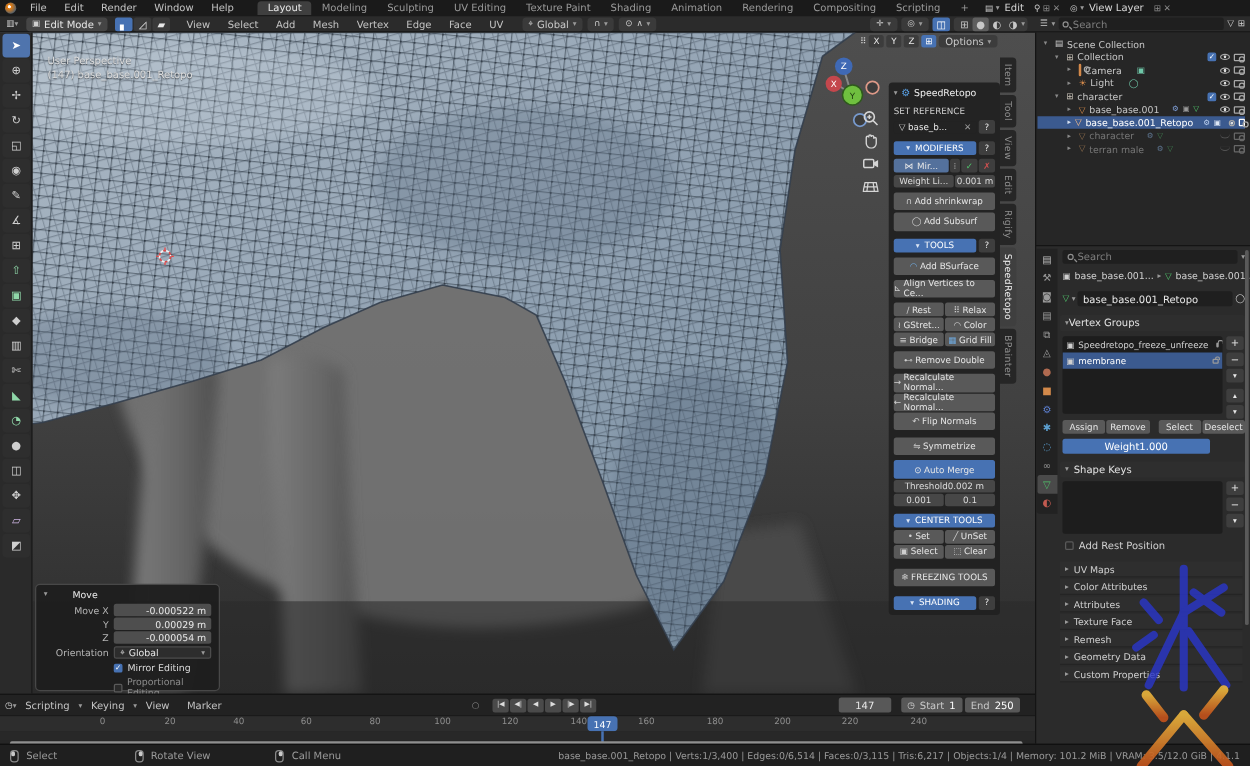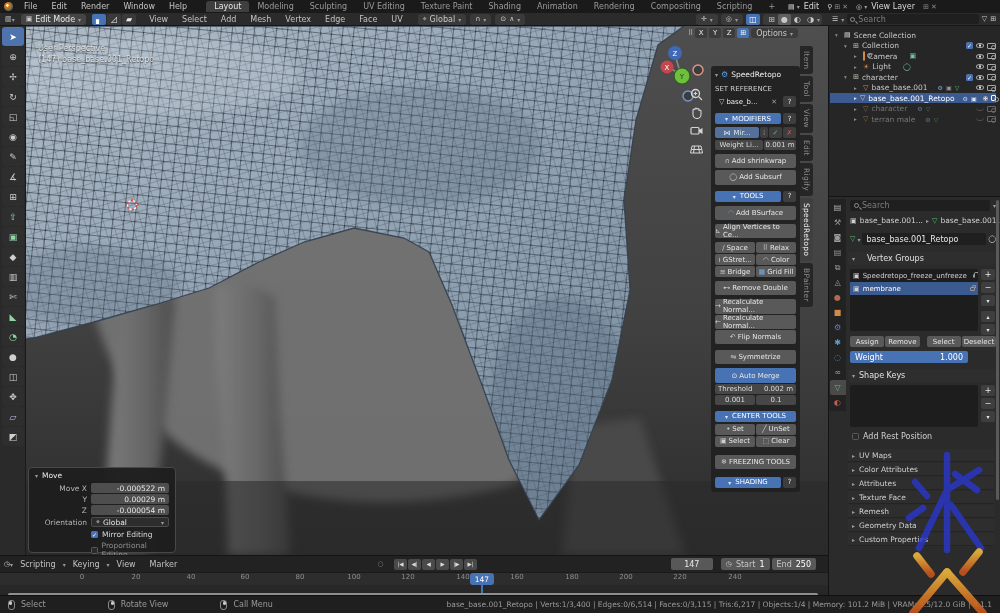--- a/index.html
+++ b/index.html
@@ -319,21 +319,21 @@
           <span style="color:#6fa8dc">◠</span>
           <span>Add BSurface</span>
         </div>
       <div class="spbtn" style="margin-top:4px">
           <span class="icg">⊾</span>
           <span>Align Vertices to Ce...</span>
         </div>
       <div class="row" style="margin-top:4px;gap:1px">
         <span class="spbtn">
             <span class="icg">∕</span>
-            <span>Space</span>
+            <span>Rest</span>
           </span>
         <span class="spbtn">
             <span class="icg">⠿</span>
             <span>Relax</span>
           </span>
       </div>
       <div class="row" style="margin-top:1px;gap:1px">
         <span class="spbtn">
             <span class="icg">≀</span>
             <span>GStret...</span>
@@ -371,21 +371,21 @@
         </div>
       <div class="spbtn" style="margin-top:6px">
           <span class="icg">⇋</span>
           <span>Symmetrize</span>
         </div>
       <div class="spbtn bluebtn" style="margin-top:4px;background:#4772b3">
           <span>⊙</span>
           <span>Auto Merge</span>
         </div>
       <div class="row" style="margin-top:1px">
-          <span class="spfld" style="justify-content:space-between;padding:0 3px">
+          <span class="spfld" style="padding:0 3px">
             <span>Threshold</span>
             <span>0.002 m</span>
           </span>
         </div>
       <div class="row" style="margin-top:1px;gap:1px">
         <span class="spfld">0.001</span>
         <span class="spfld">0.1</span>
       </div>
       <div class="sph">
           <span class="btn bluebtn" style="flex:1;gap:4px">
@@ -432,21 +432,21 @@
       <span class="vtab">Tool</span>
       <span class="vtab">View</span>
       <span class="vtab">Edit</span>
       <span class="vtab">Rigify</span>
       <span class="vtab on">SpeedRetopo</span>
       <span class="vtab">BPainter</span>
     </div>
 
     
     <div class="ab" style="left:28px;top:441px;width:148px;height:86px;background:rgba(30,30,30,.96);border:1px solid #484848;border-radius:4px;padding:3px 6px;font-size:7.5px">
-      <div class="row" style="gap:4px">
+      <div class="row" style="gap:20px">
           <span class="chv">▾</span>
           <span style="color:#ececec">Move</span>
         </div>
       <div class="row" style="margin-top:3px;gap:4px">
           <span style="width:52px;text-align:right;color:#b5b5b5">Move X</span>
           <span class="fld" style="flex:1;justify-content:flex-end">-0.000522 m</span>
         </div>
       <div class="row" style="margin-top:1px;gap:4px">
           <span style="width:52px;text-align:right;color:#b5b5b5">Y</span>
           <span class="fld" style="flex:1;justify-content:flex-end">0.00029 m</span>
@@ -635,21 +635,21 @@
     <span style="color:#d0d0d0">base_base.001...</span>
     <span style="flex:1"></span>
 
   </div>
   <div class="ab row" style="left:850px;top:233px;width:146px;gap:2px">
     <span class="icg" style="color:#4fc26a">▽</span>
     <span class="chv">▾</span>
     <span class="fld" style="flex:1;background:#1f1f1f;height:12px">base_base.001_Retopo</span>
     <span class="icg">◯</span>
   </div>
-  <div class="ab row" style="left:848px;top:252px;width:148px;height:13px;background:#2e2e2e;gap:12px;padding:0 4px;border-radius:2px">
+  <div class="ab row" style="left:848px;top:252px;width:148px;height:13px;background:#2e2e2e;gap:0;padding:0 4px;border-radius:2px">
     <span class="chv">▾</span>
     <span style="color:#e2e2e2">Vertex Groups</span>
   </div>
   <div class="ab" style="left:850px;top:269px;width:128px;height:62px;background:#1d1d1d;border-radius:2px;overflow:hidden">
     <div class="row" style="height:13px;gap:3px;padding:0 3px">
       <span class="icg">▣</span>
       <span style="font-size:7px;color:#cfcfcf">Speedretopo_freeze_unfreeze</span>
       <span style="flex:1"></span>
         <span class="lock"></span>
     </div>
@@ -667,21 +667,21 @@
     <span class="btn" style="height:11px;background:#3e3e3e;font-size:6px;margin-top:3px">▴</span>
     <span class="btn" style="height:11px;background:#3e3e3e;font-size:6px">▾</span>
   </div>
   <div class="ab row" style="left:850px;top:336px;width:146px;gap:1px">
     <span class="spbtn">Assign</span>
     <span class="spbtn">Remove</span>
     <span style="width:5px"></span>
     <span class="spbtn">Select</span>
     <span class="spbtn">Deselect</span>
   </div>
-  <div class="ab row" style="left:850px;top:351px;width:118px;height:12px;background:#4772b3;border-radius:2px;justify-content:space-between;padding:0 5px;color:#fff">
+  <div class="ab row" style="left:850px;top:351px;width:118px;height:12px;background:#4772b3;border-radius:2px;justify-content:center;padding:0 5px;color:#fff">
     <span>Weight</span>
     <span>1.000</span>
   </div>
   <div class="ab row" style="left:848px;top:369px;width:148px;height:13px;background:#2e2e2e;gap:4px;padding:0 4px;border-radius:2px">
     <span class="chv">▾</span>
     <span style="color:#e2e2e2">Shape Keys</span>
   </div>
   <div class="ab" style="left:850px;top:385px;width:128px;height:42px;background:#1d1d1d;border-radius:2px"></div>
   <div class="ab" style="left:981px;top:385px;width:14px;display:flex;flex-direction:column;gap:2px">
     <span class="btn" style="height:11px;background:#3e3e3e">+</span>

